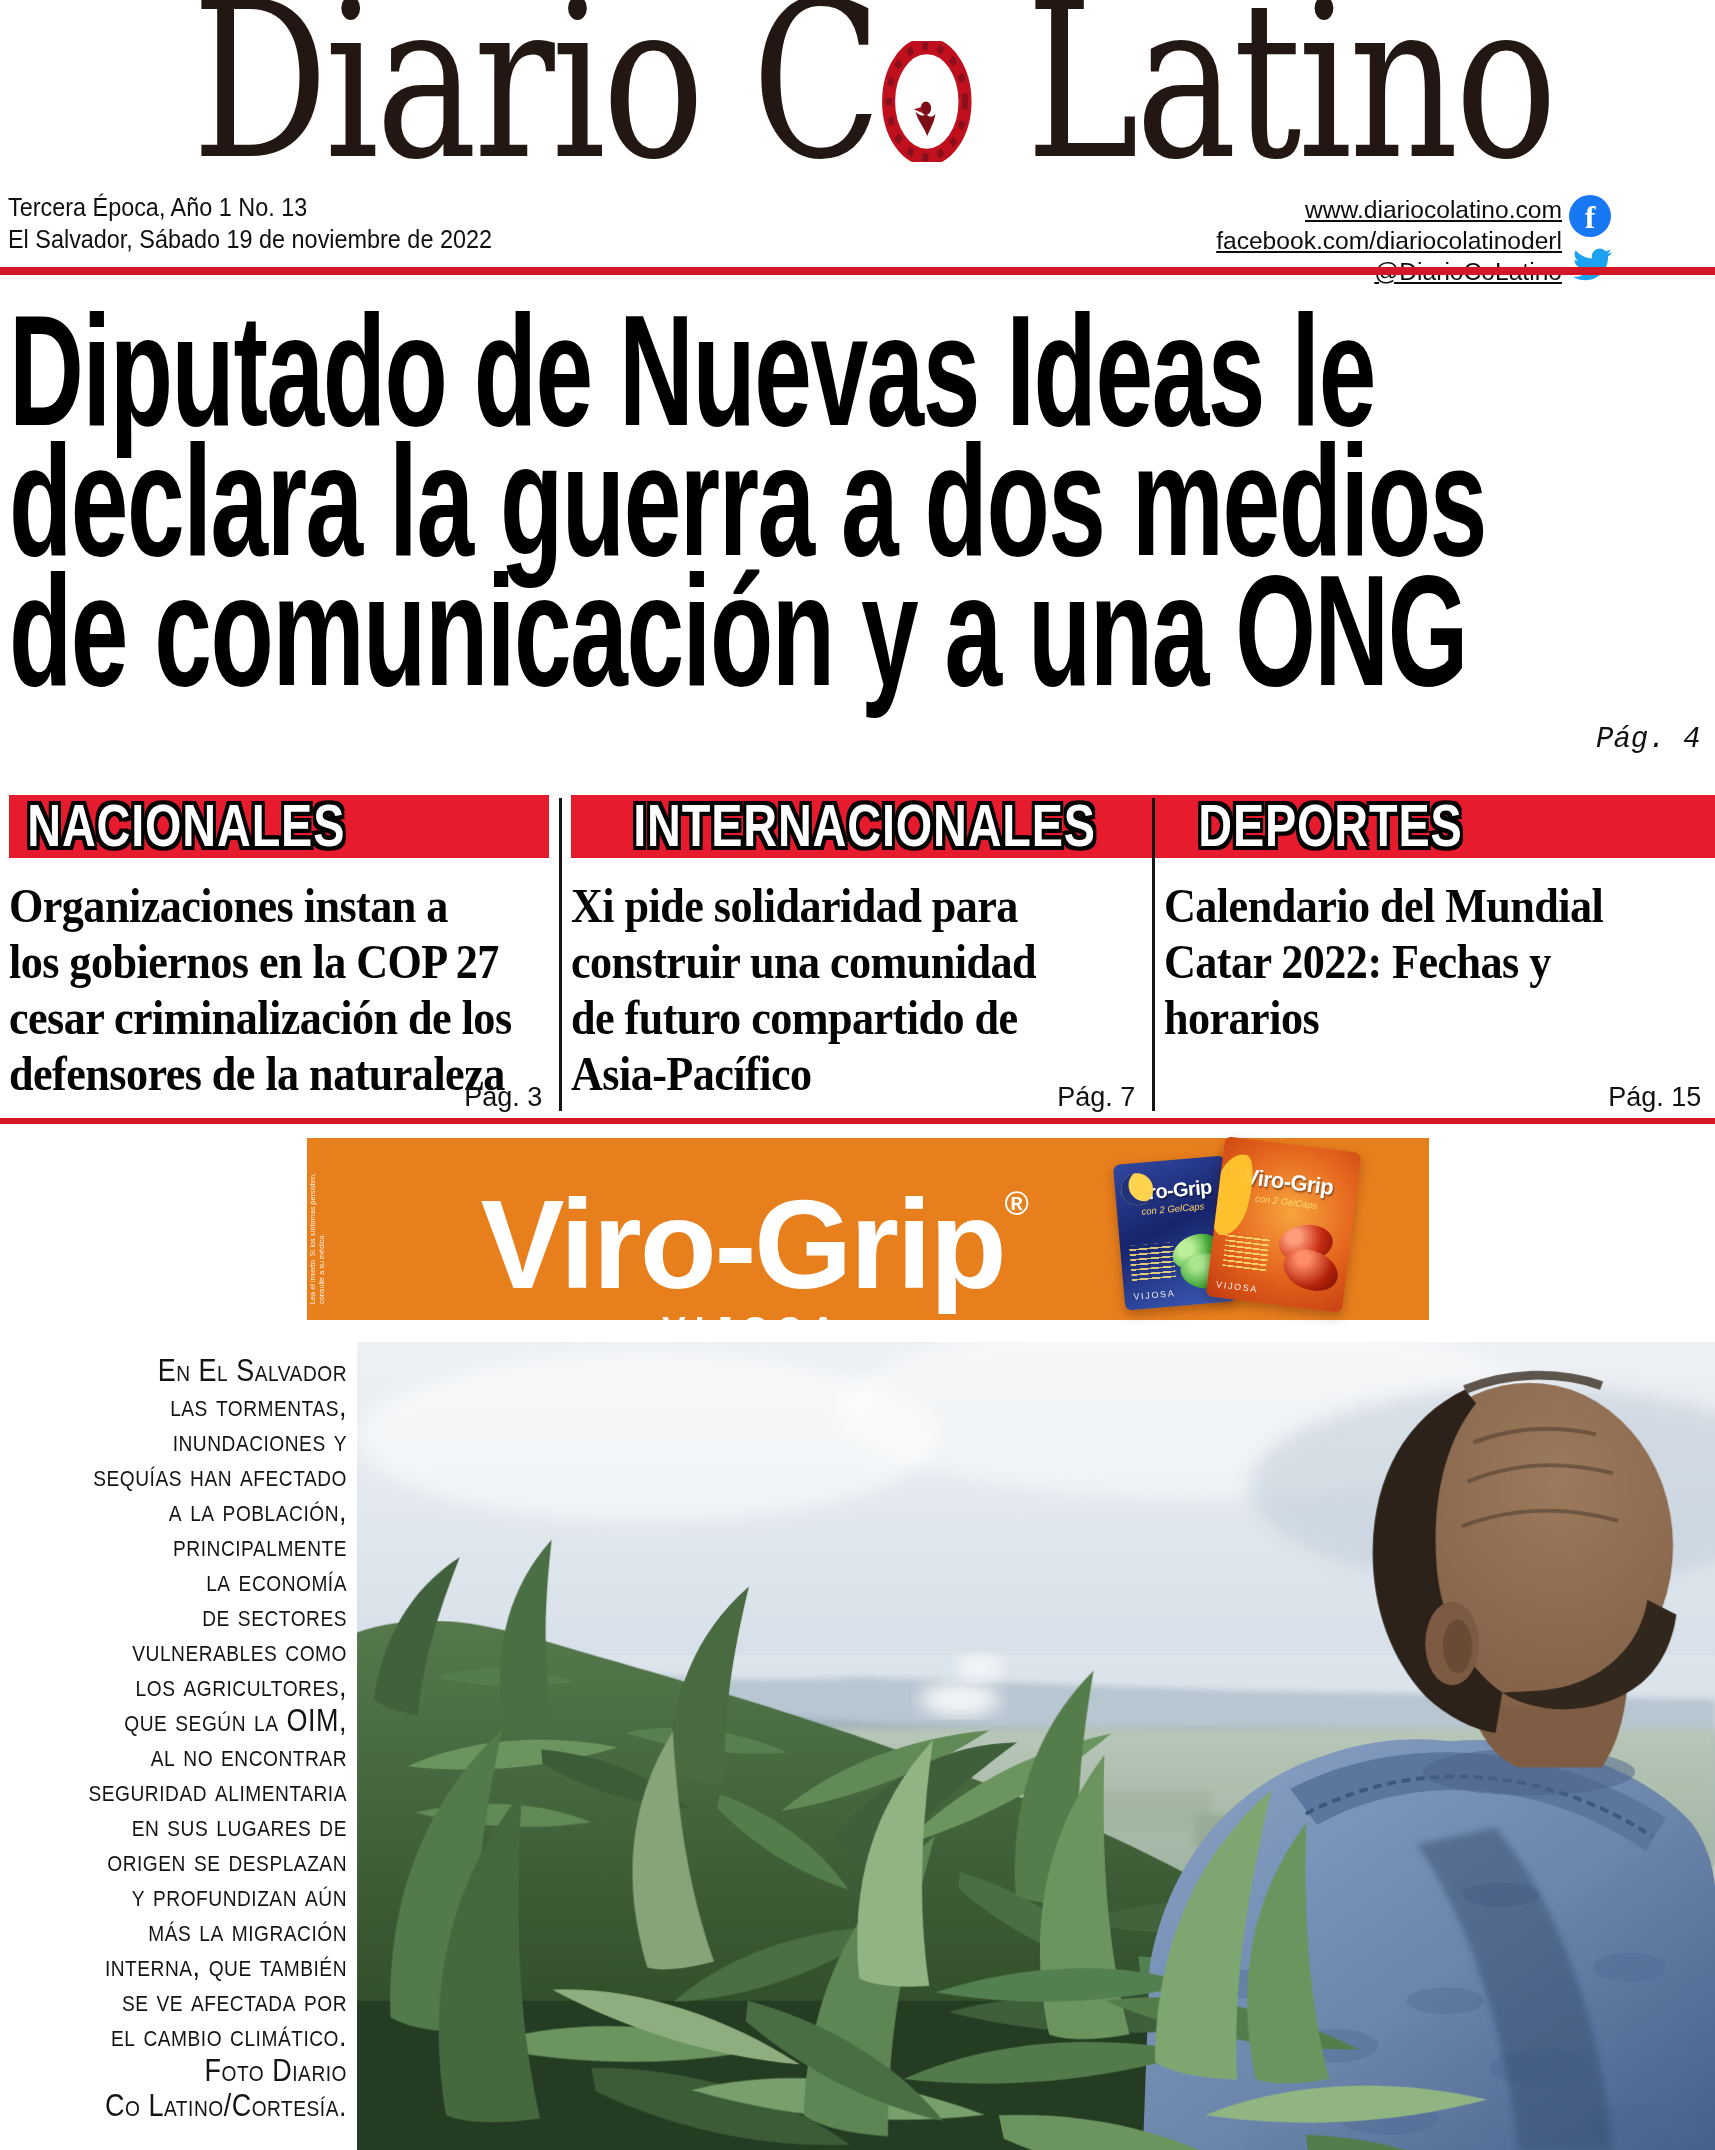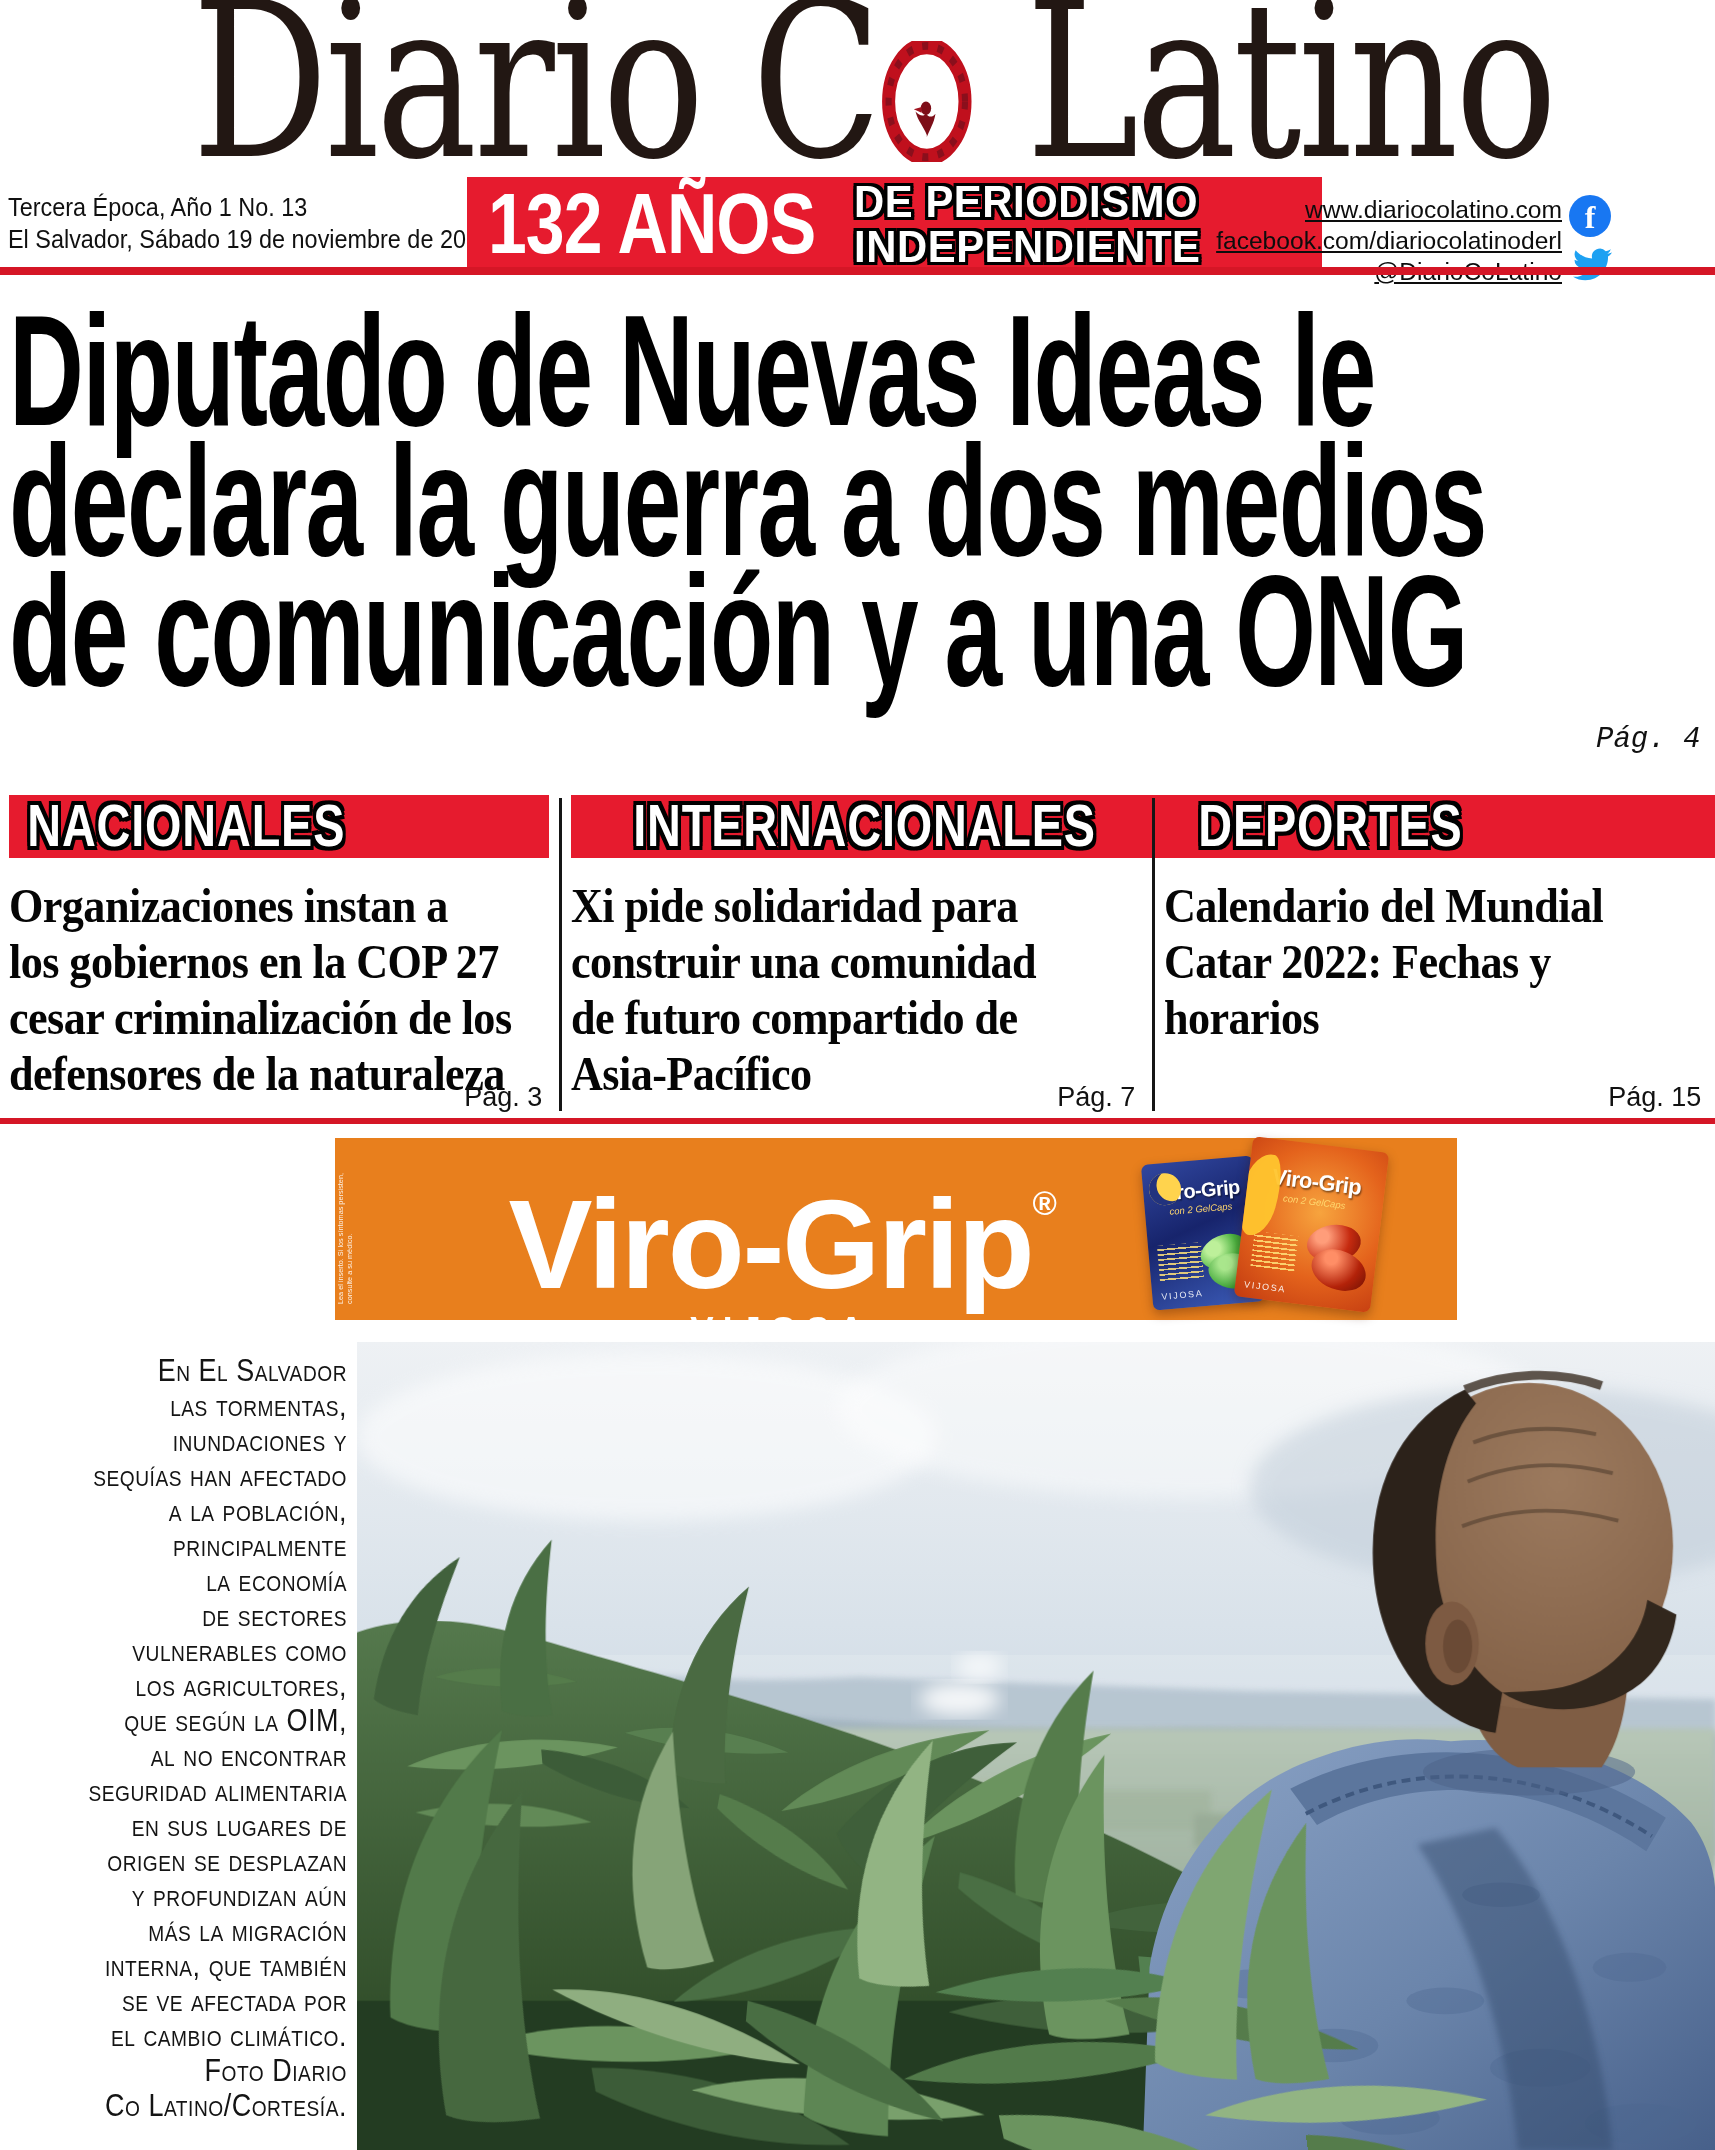--- a/index.html
+++ b/index.html
@@ -46,21 +46,21 @@
   .sec-label{font-size:60px;line-height:61px;font-weight:bold;color:#fff;padding-left:23.4px;
       letter-spacing:1.1px;--ow:3.9px;transform:scaleX(.78);transform-origin:left center;white-space:nowrap;}
   .sec-head{margin-top:20px;font-family:"Liberation Serif","DejaVu Serif",serif;font-weight:bold;
       font-size:48px;line-height:56px;color:#050505;letter-spacing:-0.6px;transform:scaleX(.92);
       transform-origin:left top;white-space:nowrap;}
   .sec-page{position:absolute;right:6.7px;bottom:3.3px;font-size:27px;color:#111;}
   .vdiv{position:absolute;top:798px;width:3.3px;height:313px;background:#151515;}
   .rule-mid{position:absolute;left:0;top:1118px;width:1716px;height:5.6px;background:#d51626;}
 
   
-  .ad{position:absolute;left:307px;top:1138px;width:1122px;height:182px;background:#e87f1d;margin-left:28px;}
+  .ad{position:absolute;left:307px;top:1138px;width:1122px;height:182px;background:#e87f1d;}
   .ad-brandbox{position:absolute;left:84px;top:3.3px;width:725px;text-align:center;color:#fff;}
   .ad-brand{font-size:126px;line-height:126px;font-weight:bold;letter-spacing:-2.2px;white-space:nowrap;}
   .ad-reg{font-size:33px;vertical-align:73px;}
   .ad-maker{font-size:35px;font-weight:bold;letter-spacing:9px;margin-top:1.1px;}
   .ad-fine{position:absolute;left:19px;bottom:15.6px;transform:rotate(-90deg);transform-origin:left bottom;
       font-size:7.3px;line-height:9px;color:#fff;width:140px;opacity:.9;}
   .packet{position:absolute;border-radius:6.7px;box-shadow:0 4.5px 11px rgba(60,20,0,.35);overflow:hidden;}
   .pk-blue{left:812px;top:22px;width:112px;height:146px;transform:rotate(-5deg);
       background:linear-gradient(160deg,#31479f 0%,#17246c 45%,#3c5cb8 100%);}
   .pk-orange{left:908px;top:5.6px;width:137px;height:161px;transform:rotate(7deg);
@@ -104,27 +104,20 @@
             <circle cx="52" cy="60" r="6" fill="#7d0e18"></circle>
             <path d="M47 59 L38 61 L47 64 Z" fill="#a01420"></path>
           </svg></span><span> Latino</span></span>
   </div>
 
   <div class="edition">
     <div>Tercera Época, Año 1 No. 13</div>
     <div>El Salvador,  Sábado 19 de noviembre de 2022</div>
   </div>
 
-  <div class="banner">
-    <div class="banner-years">132 AÑOS</div>
-    <div class="banner-tag outlined">
-      <div>DE PERIODISMO</div>
-      <div>INDEPENDIENTE</div>
-    </div>
-  </div>
 
   <div class="contact">
     <div>www.diariocolatino.com</div>
     <div>facebook.com/diariocolatinoderl</div>
     <div>@DiarioCoLatino</div>
   </div>
   <div class="icon-col">
     <div class="fb-icon">f</div>
     <svg class="tw-icon" viewBox="0 0 24 24">
       <path fill="#1da1f2" d="M23.953 4.57a10 10 0 01-2.825.775 4.958 4.958 0 002.163-2.723c-.951.555-2.005.959-3.127 1.184a4.92 4.92 0 00-8.384 4.482C7.69 8.095 4.067 6.13 1.64 3.162a4.822 4.822 0 00-.666 2.475c0 1.71.87 3.213 2.188 4.096a4.904 4.904 0 01-2.228-.616v.06a4.923 4.923 0 003.946 4.827 4.996 4.996 0 01-2.212.085 4.936 4.936 0 004.604 3.417 9.867 9.867 0 01-6.102 2.105c-.39 0-.779-.023-1.17-.067a13.995 13.995 0 007.557 2.209c9.053 0 13.998-7.496 13.998-13.985 0-.21 0-.42-.015-.63A9.935 9.935 0 0024 4.59z"></path>

